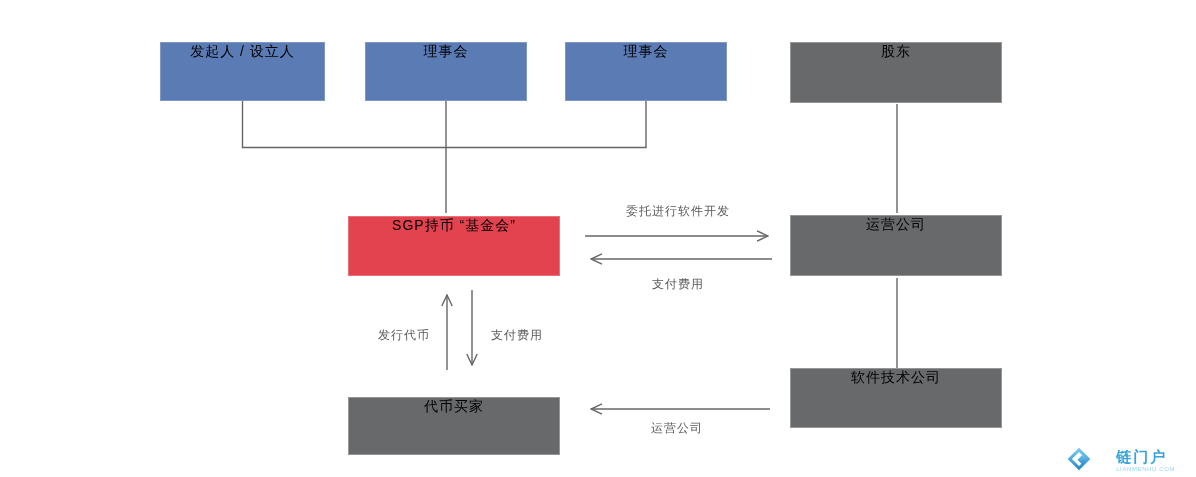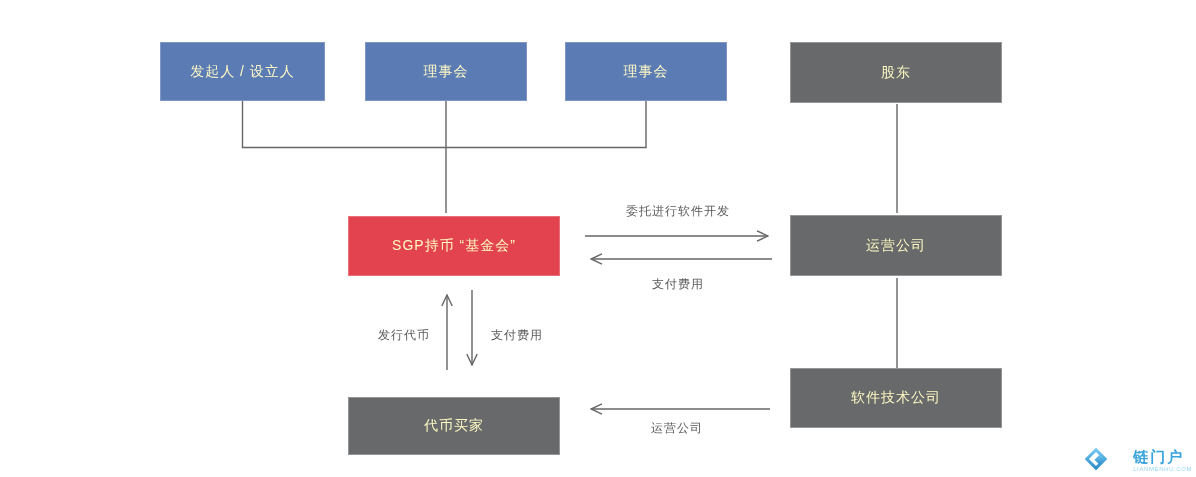--- a/index.html
+++ b/index.html
@@ -13,42 +13,42 @@
   }
   .connector-layer {
     position: absolute;
     left: 0; top: 0;
     width: 1196px; height: 477px;
     pointer-events: none;
   }
   .node {
     position: absolute;
     display: flex;
-    align-items: center;
+    align-items: flex-start;
     justify-content: center;
-    color: #fef9c3;
+    color: #000000;
     font-size: 14px;
     letter-spacing: 1px;
     box-sizing: border-box;
     white-space: nowrap;
   }
   .node.blue { background: #5b7bb5; border: 1px solid #8096c5; }
   .node.red  { background: #e2434e; border: 1px solid #e9717a; }
   .node.gray { background: #67696a; border: 1px solid #949697; }
   .edge-label {
     position: absolute;
     transform: translateX(-50%);
     font-size: 12px;
     color: #595959;
     letter-spacing: 1px;
     white-space: nowrap;
   }
   .watermark {
     position: absolute;
-    right: 4px;
+    right: 21px;
     bottom: 4px;
     display: flex;
     align-items: center;
     gap: 23px;
     opacity: 0.95;
   }
   .wm-text { display: flex; flex-direction: column; line-height: 1; }
   .wm-brand {
     font-size: 15px;
     font-weight: bold;

